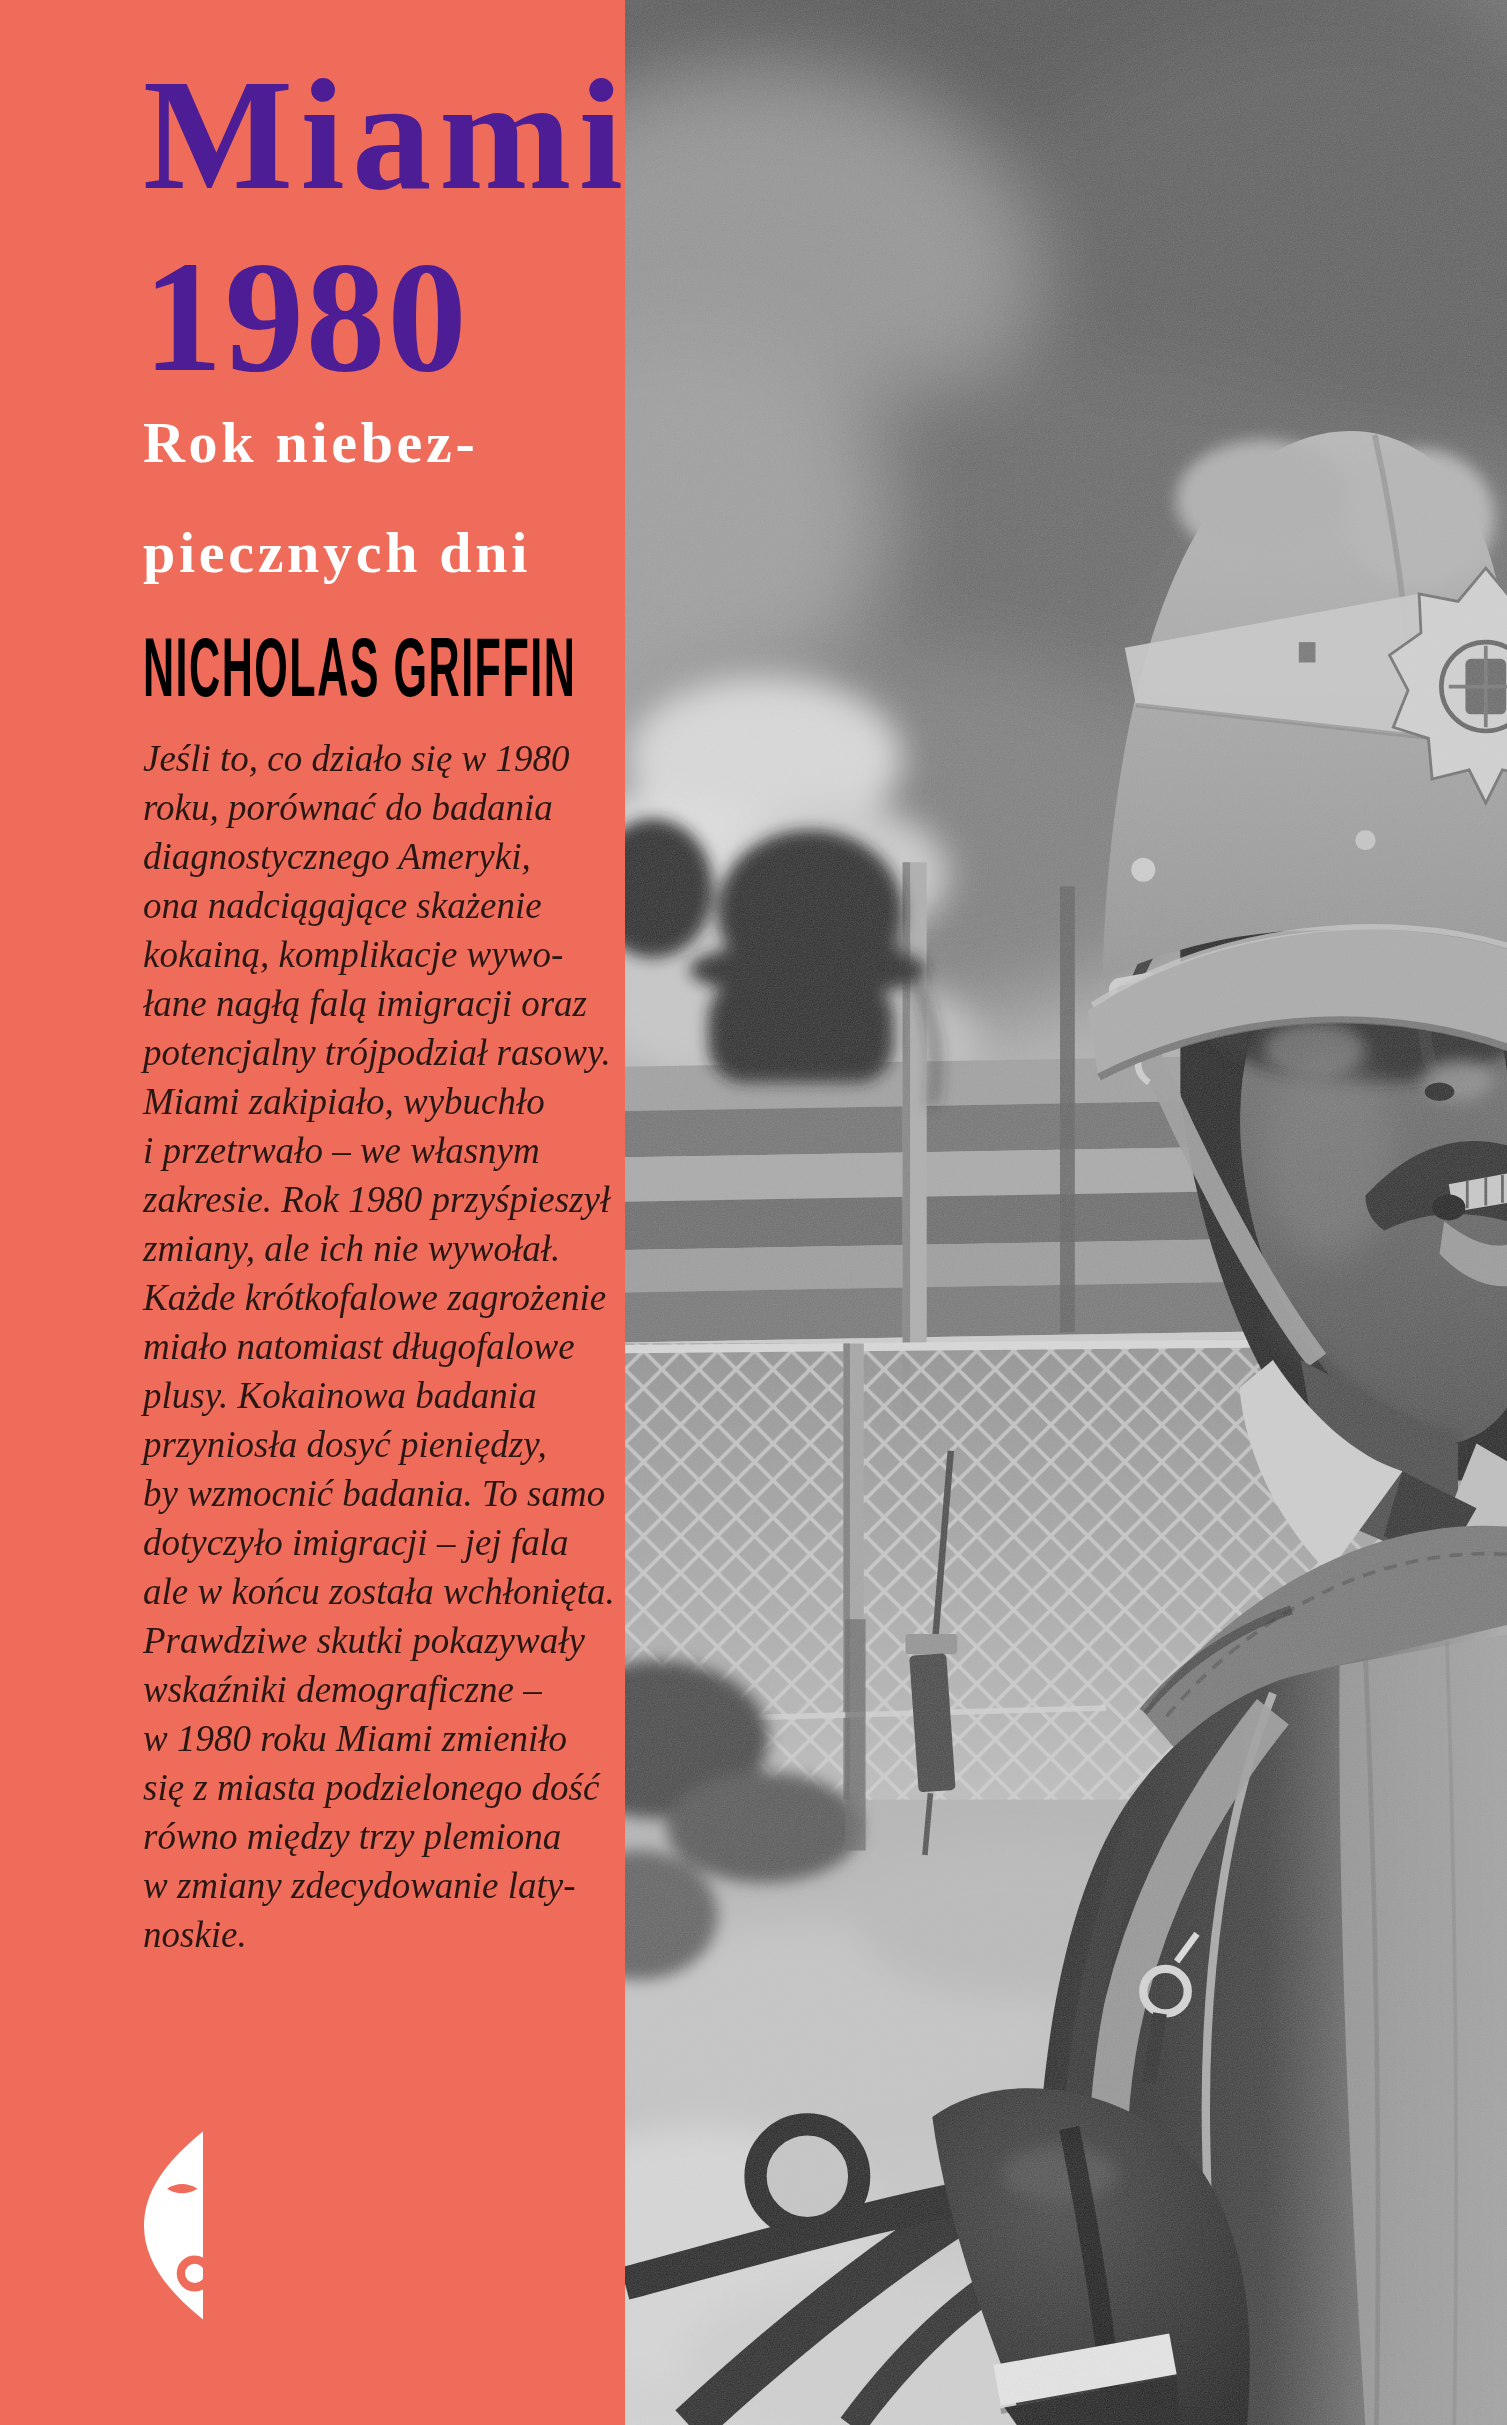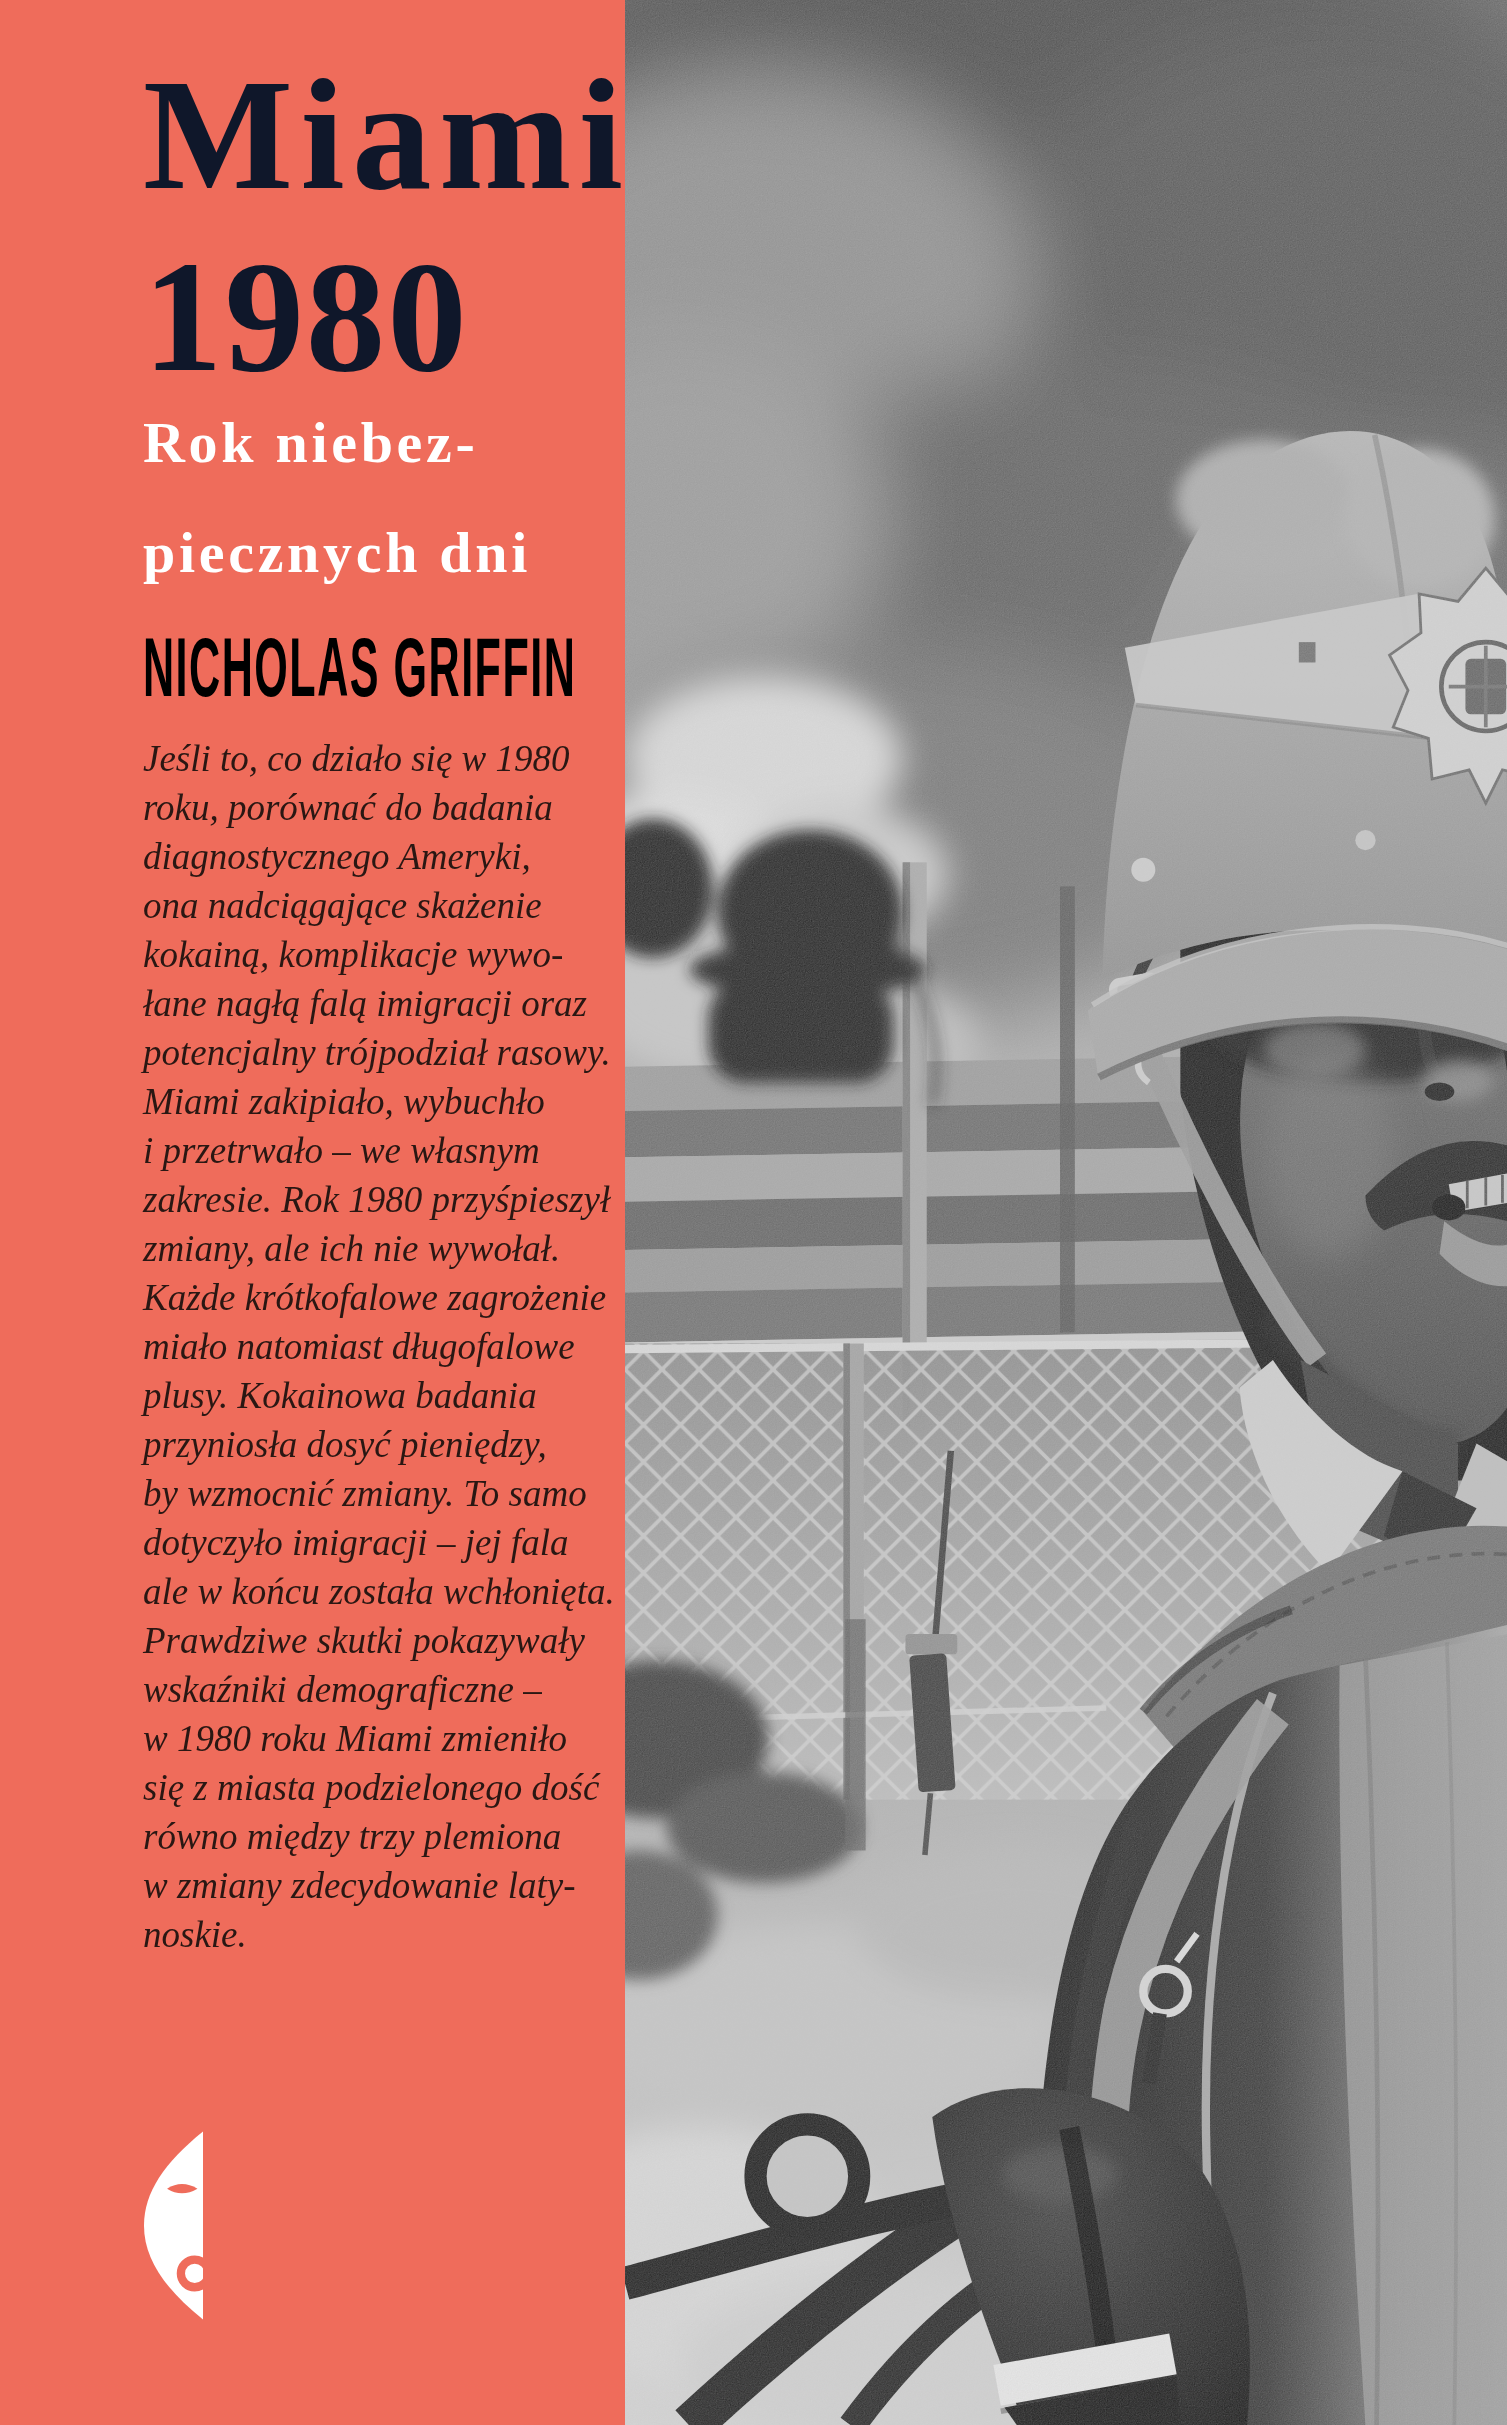--- a/index.html
+++ b/index.html
@@ -1,21 +1,21 @@
 <!DOCTYPE html>
 <html style="font-size:15px"><head>
 <meta charset="utf-8">
 <style>
   html,body{margin:0;padding:0;background:#e9e9e9;}
   .cover{position:relative;width:1508px;height:2426px;overflow:hidden;background:#fff;font-family:"Liberation Serif",serif;}
   .panel{position:absolute;left:0;top:0;width:625px;height:2426px;background:#ef6c5b;}
   .photo-wrap{position:absolute;left:625px;top:0;width:883px;height:2426px;}
   .photo-wrap svg{display:block;width:883px;height:2426px;}
 
-  .title{position:absolute;left:143px;top:43px;color:#0f172a;font-weight:700;
+  .title{position:absolute;left:143px;top:43px;color:#4c1d95;font-weight:700;
          font-size:159px;line-height:182px;white-space:nowrap;}
   .title .t1{letter-spacing:7.4px;display:block;}
   .title .t2{letter-spacing:1.9px;display:block;}
 
   .subtitle{position:absolute;left:143px;top:388px;color:#ffffff;font-weight:700;
             font-size:58px;line-height:110px;letter-spacing:3.7px;white-space:nowrap;}
   .subtitle span{display:block;}
 
   .author{position:absolute;left:143px;top:620px;color:#000000;
           font-family:"Liberation Sans",sans-serif;font-weight:700;font-size:83px;
@@ -58,21 +58,21 @@
         <div>łane nagłą falą imigracji oraz</div>
         <div>potencjalny trójpodział rasowy.</div>
         <div>Miami zakipiało, wybuchło</div>
         <div>i przetrwało – we własnym</div>
         <div>zakresie. Rok 1980 przyśpieszył</div>
         <div>zmiany, ale ich nie wywołał.</div>
         <div>Każde krótkofalowe zagrożenie</div>
         <div>miało natomiast długofalowe</div>
         <div>plusy. Kokainowa badania</div>
         <div>przyniosła dosyć pieniędzy,</div>
-        <div>by wzmocnić zmiany. To samo</div>
+        <div>by wzmocnić badania. To samo</div>
         <div>dotyczyło imigracji – jej fala</div>
         <div>ale w końcu została wchłonięta.</div>
         <div>Prawdziwe skutki pokazywały</div>
         <div>wskaźniki demograficzne –</div>
         <div>w 1980 roku Miami zmieniło</div>
         <div>się z miasta podzielonego dość</div>
         <div>równo między trzy plemiona</div>
         <div>w zmiany zdecydowanie laty-</div>
         <div>noskie.</div>
       </div>

